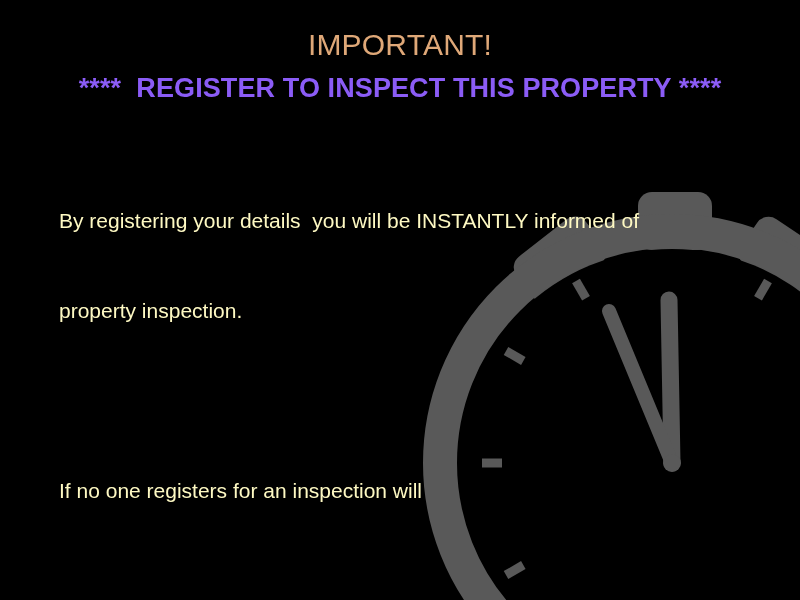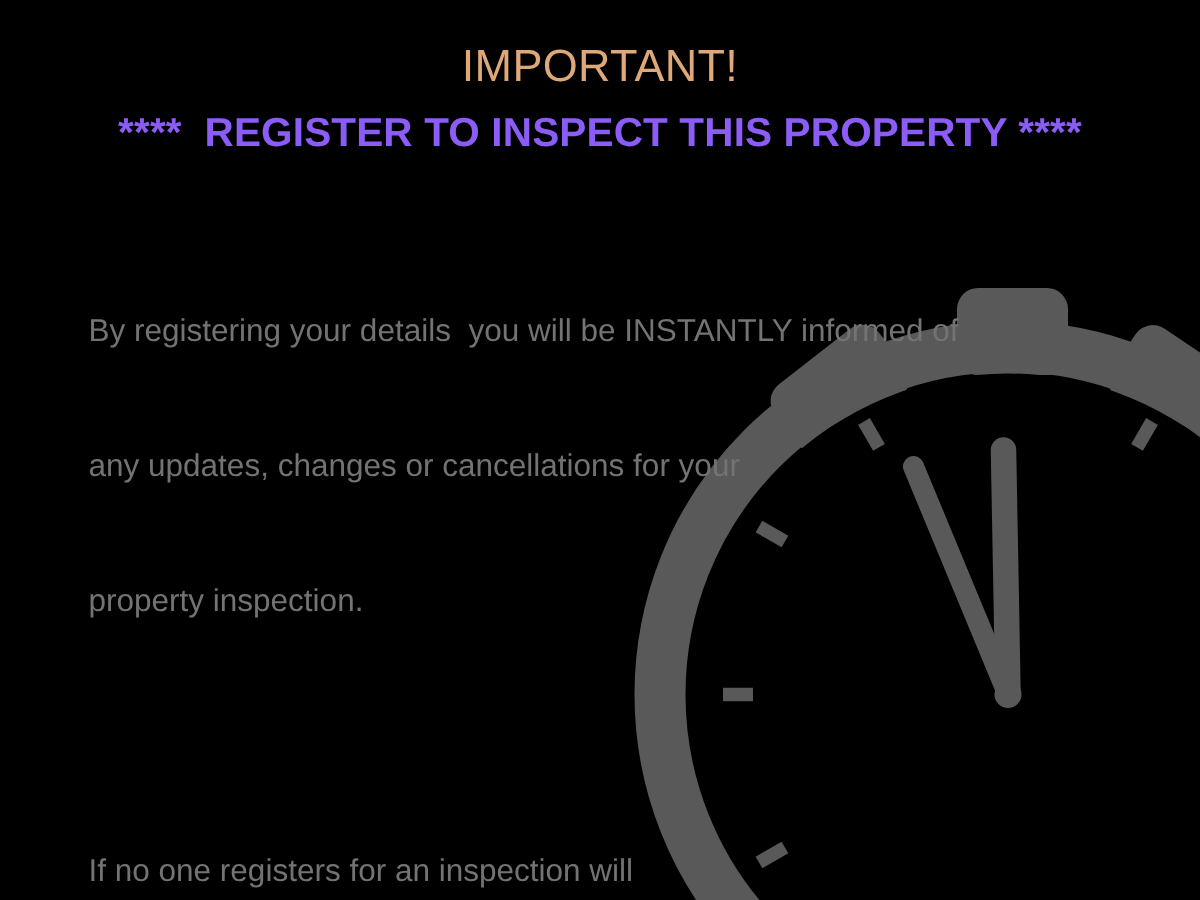--- a/index.html
+++ b/index.html
@@ -66,21 +66,21 @@
     white-space: pre;
   }
 
   .body-block {
     position: absolute;
     left: 59px;
     top: 146px;
     width: 680px;
   }
   .para {
-    color: #737373;
+    color: #fef9c3;
     font-size: 21px;
     line-height: 30px;
     font-weight: normal;
     white-space: pre-wrap;
   }
   .para-gap {
     height: 30px;
   }
 </style>
 </head>
@@ -150,21 +150,20 @@
 
     <div class="headline-block">
       <div class="headline-1">IMPORTANT!</div>
       <div class="headline-2">****  REGISTER TO INSPECT THIS PROPERTY ****</div>
     </div>
 
     <div class="body-block">
 
       <div class="para">
         <div>By registering your details  you will be INSTANTLY informed of</div>
-        <div>any updates, changes or cancellations for your</div>
         <div>property inspection.</div>
       </div>
 
       <div class="para-gap"></div>
 
       <div class="para">
         <div>If no one registers for an inspection will</div>
         
       </div>
 

